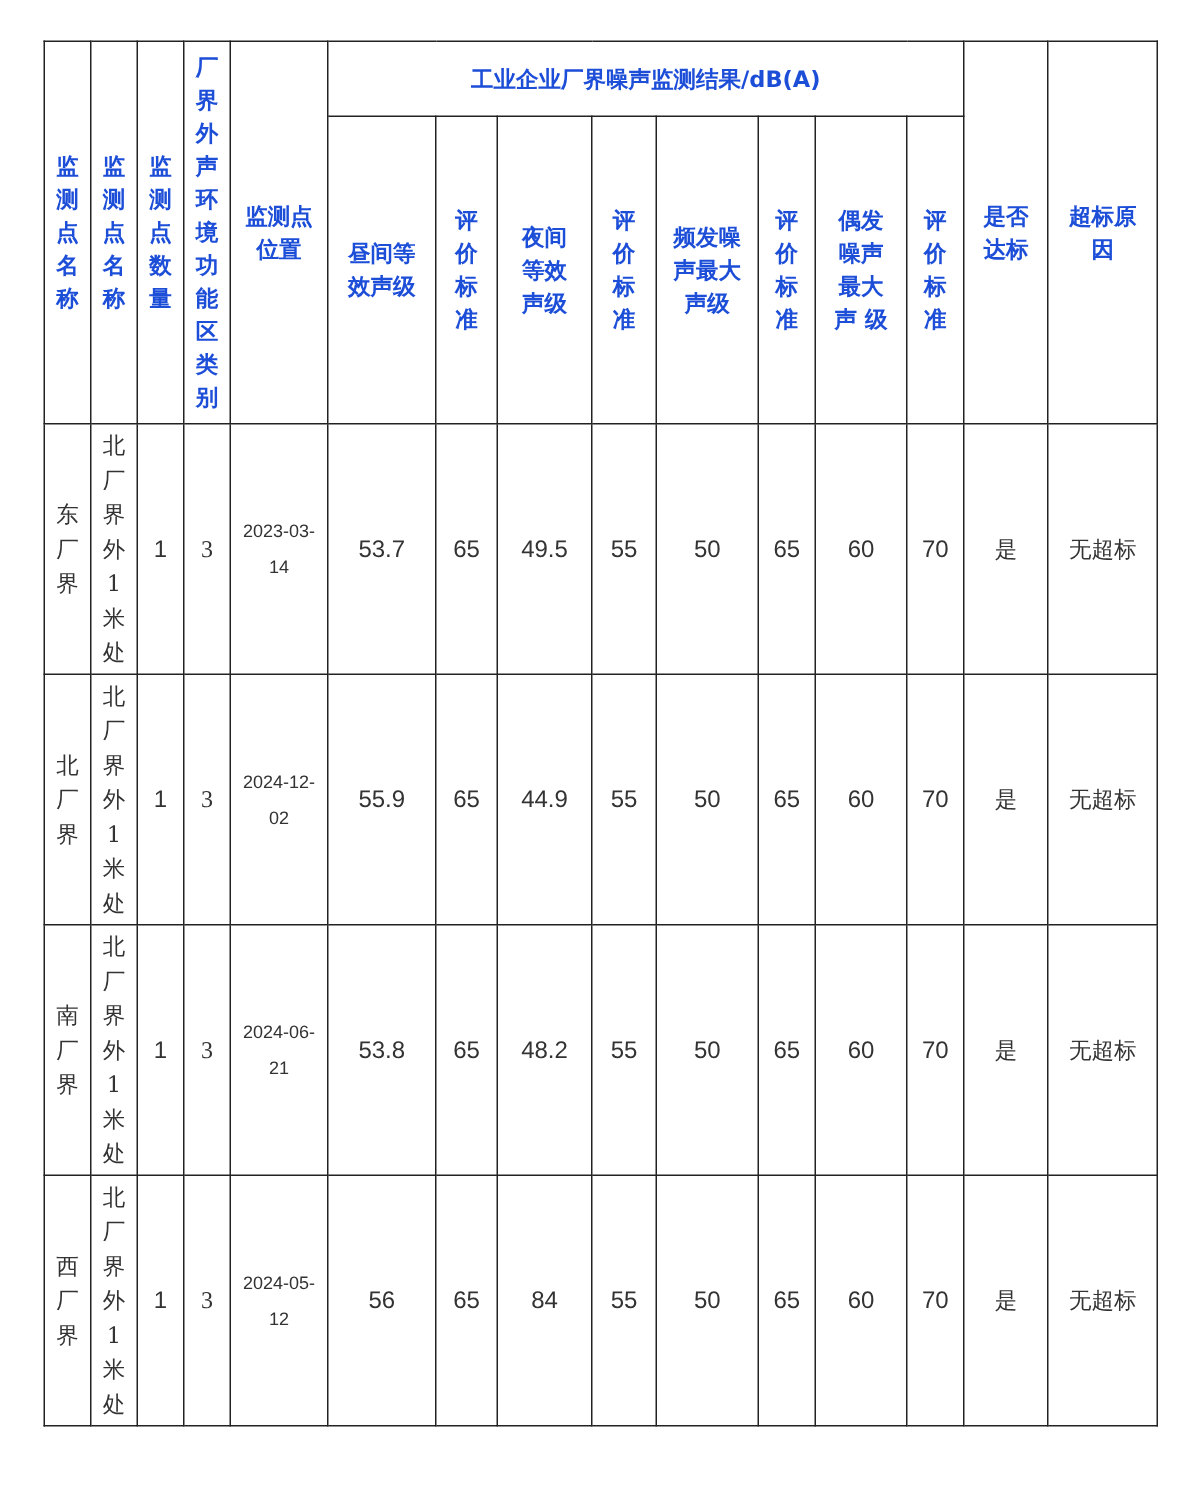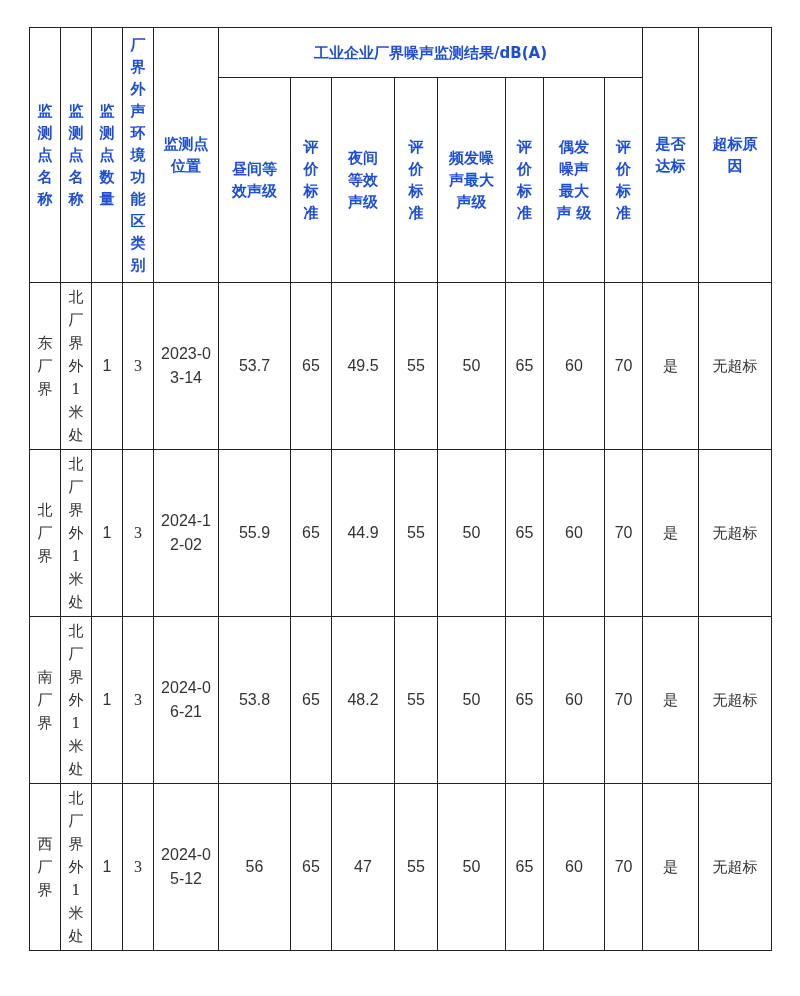--- a/index.html
+++ b/index.html
@@ -14,21 +14,21 @@
     text-align: center; vertical-align: middle;
     padding: 0; font-weight: normal;
   }
   th { font-size: 15px; line-height: 22px; font-weight: bold !important; color: #1d4ed8; }
   td { font-size: 15px; color: #333; }
   .vtext { display: inline-block; width: 1.1em; word-break: break-all; line-height: 22px; }
   .vtext-serif { font-family: "DejaVu Serif", "Liberation Serif", serif; line-height: 23px; font-size: 15px; display: inline-block; width: 1.1em; word-break: break-all; }
   .hdr-wrap { display: inline-block; word-break: break-all; line-height: 22px; }
   .num { font-family: "Liberation Sans", sans-serif; font-size: 16px; }
   .serif-num { font-family: "Liberation Serif", serif; font-size: 16px; }
-  .date { font-family: "Liberation Sans", sans-serif; font-size: 16px; line-height: 24px; display: inline-block; width: 52px; word-break: break-all; }
+  .date { font-family: "Liberation Sans", sans-serif; font-size: 12px; line-height: 24px; display: inline-block; width: 52px; word-break: break-all; }
   .cn { font-size: 15px; color: #333; }
   .top-group { height: 50px; }
   .sub-hdr { height: 205px; }
   .data-row td { height: 166px; }
 </style>
 </head>
 <body>
 
 <table class="noise">
   <colgroup>
@@ -123,21 +123,21 @@
       <td><span class="cn">无超标</span></td>
     </tr>
     <tr class="data-row">
       <td><span class="vtext-serif cn">西厂界</span></td>
       <td><span class="vtext-serif cn">北厂界外1米处</span></td>
       <td><span class="num">1</span></td>
       <td><span class="serif-num">3</span></td>
       <td><span class="date">2024-05-12</span></td>
       <td><span class="num">56</span></td>
       <td><span class="num">65</span></td>
-      <td><span class="num">47</span></td>
+      <td><span class="num">84</span></td>
       <td><span class="num">55</span></td>
       <td><span class="num">50</span></td>
       <td><span class="num">65</span></td>
       <td><span class="num">60</span></td>
       <td><span class="num">70</span></td>
       <td><span class="cn">是</span></td>
       <td><span class="cn">无超标</span></td>
     </tr>
   </tbody>
 </table>

